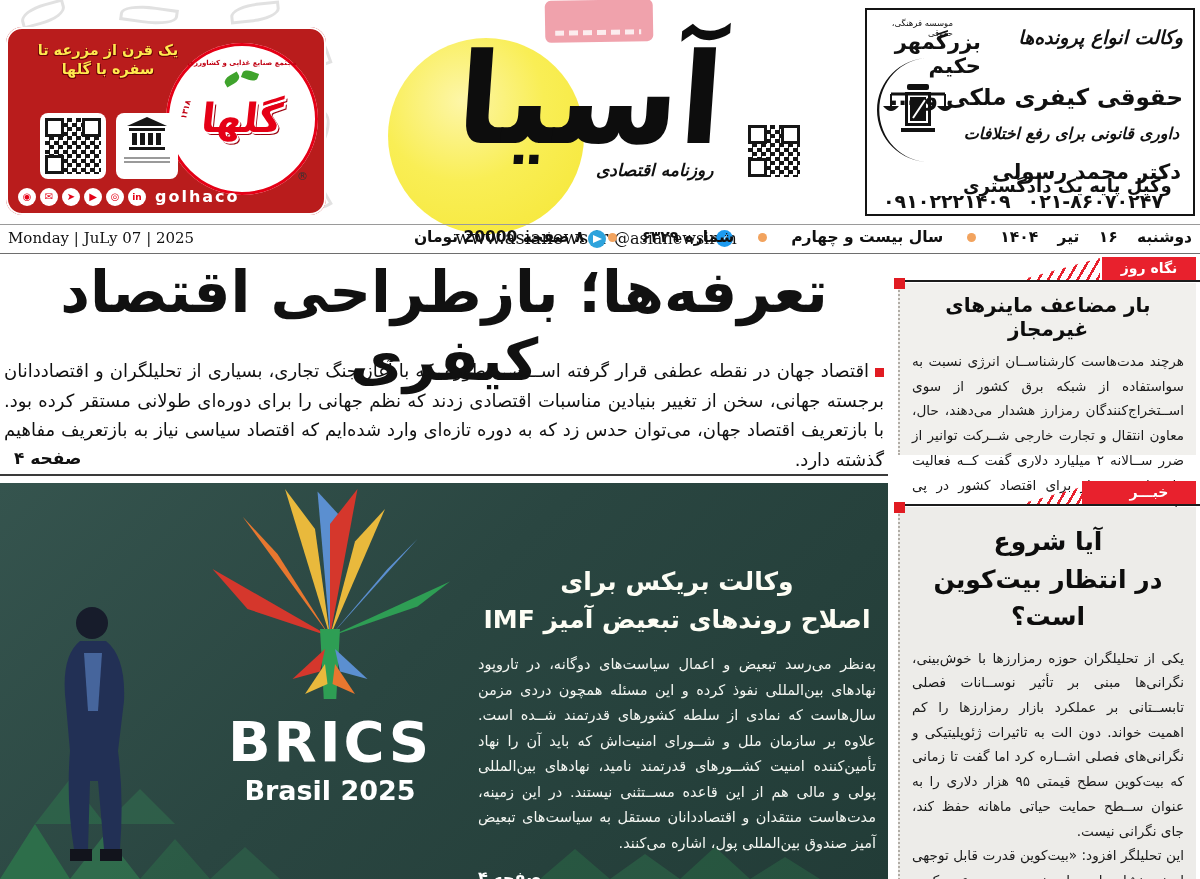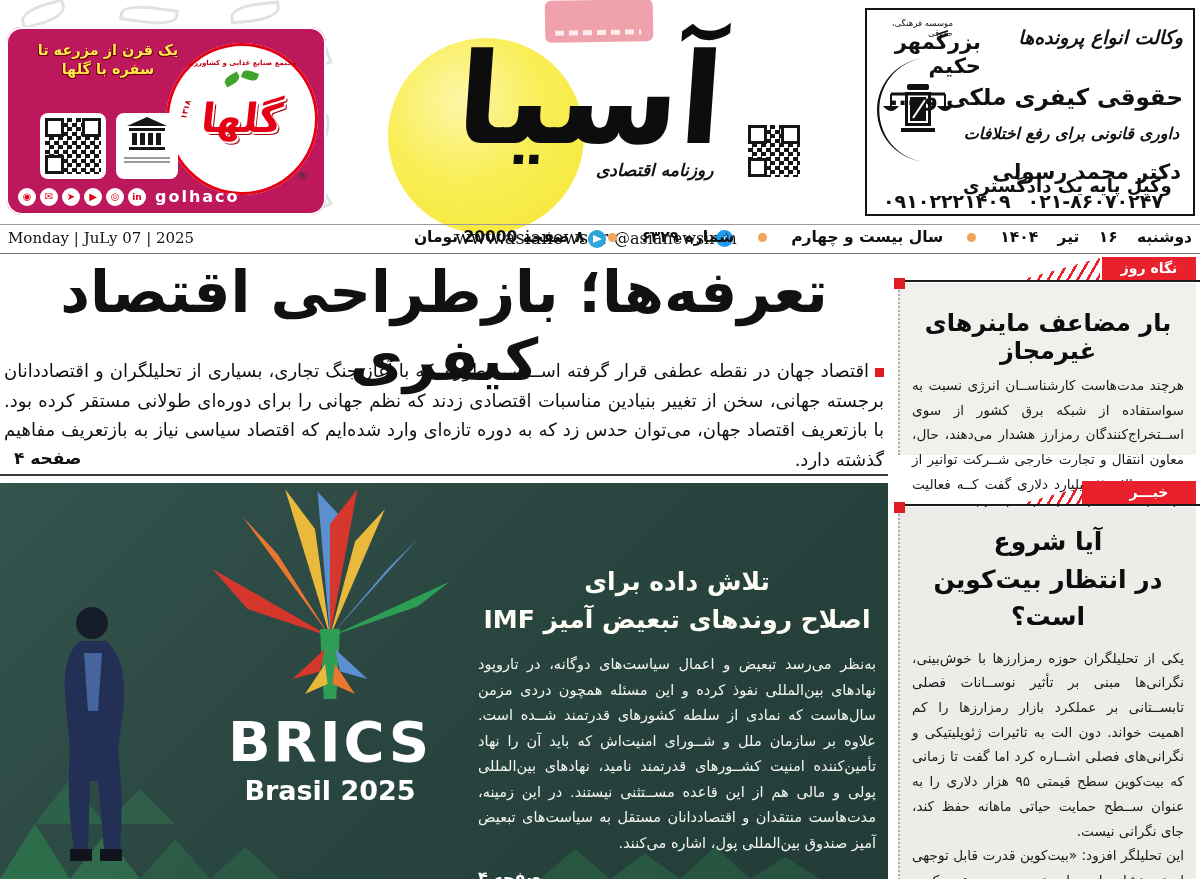--- a/index.html
+++ b/index.html
@@ -1,21 +1,21 @@
 <!DOCTYPE html>
 <html lang="fa"><head>
 <meta charset="utf-8">
 <style>
   html,body{margin:0;padding:0;background:#d8d8d8;}
   #page{position:relative;width:1200px;height:879px;background:#fff;overflow:hidden;
         font-family:"DejaVu Sans",sans-serif;color:#111;margin:0 auto;}
 
   
   .herb{position:absolute;border:3px solid #c9c9c9;border-radius:60% 0 60% 0;opacity:.55;}
-  #golha{position:absolute;left:6px;top:27px;width:320px;height:188px;background:#be185d;
+  #golha{position:absolute;left:6px;top:27px;width:320px;height:188px;background:#b91c1c;
          border-radius:16px;box-shadow:0 0 0 2px #fff inset;}
   #golha-slogan{position:absolute;left:12px;top:14px;width:180px;text-align:center;
       font-weight:bold;font-size:14.5px;color:#ffe94f;line-height:1.3;
       text-shadow:1px 1px 0 #6d0008,-1px 1px 0 #6d0008;}
   #golha-circle{position:absolute;right:8px;top:16px;width:152px;height:152px;border-radius:50%;
       background:#fff;box-shadow:0 0 0 3px #e50016 inset;}
   #golha-caption{position:absolute;top:16px;left:12px;right:12px;text-align:center;
       font-size:7px;color:#c00012;font-weight:bold;}
   .leaf{position:absolute;width:16px;height:9px;background:#3fa32c;border-radius:50% 0;}
   #golha-brand{position:absolute;top:52px;left:0;right:0;text-align:center;font-size:40px;
@@ -115,21 +115,21 @@
   
   .sec-line{position:absolute;right:0;width:303px;height:2px;background:#1c1c1c;}
   .sec-label{position:absolute;right:4px;width:94px;height:23px;background:#e8212d;color:#fff;
       font-size:14px;font-weight:bold;text-align:center;line-height:23px;direction:rtl;}
   .sec-stripes{position:absolute;right:100px;width:80px;height:22px;
       background:repeating-linear-gradient(120deg,#e8212d 0 2.5px,transparent 2.5px 8.5px);
       clip-path:polygon(100% 0,100% 100%,0 100%);}
   .card{position:absolute;right:4px;width:272px;background:#f1f0ed;border-left:2px dotted #b1ada6;
       padding:10px 12px;direction:rtl;}
   .card::before{content:"";position:absolute;left:-6px;top:-5px;width:11px;height:11px;background:#e11b22;}
-  .card h2{margin:16px 0 8px 0;text-align:center;font-size:24px;color:#0d0d0d;}
+  .card h2{margin:0 0 8px 0;text-align:center;font-size:20px;color:#0d0d0d;}
   .card p{margin:0;font-size:13.6px;line-height:1.82;text-align:justify;color:#1a1a1a;}
   .card .pref{margin-top:6px;font-weight:bold;font-size:15px;}
   #negah-card{top:283px;height:152px;}
   #khabar-card{top:507px;height:372px;background:#edece9;}
   #khabar-card h2{font-size:25px;line-height:1.5;margin:6px 0 10px 0;}
   #khabar-card p{white-space:pre-line;}
 </style>
 </head>
 <body>
 
@@ -275,21 +275,21 @@
     <div id="brics-sub">Brasil 2025</div>
     <svg id="man-svg" width="110" height="278" viewBox="0 0 110 278">
       <circle cx="52" cy="22" r="16" fill="#171c2b"></circle>
       <path d="M40,40 Q20,56 26,104 L30,150 Q26,200 34,248 L48,248 L50,180 L58,180 L64,248 L80,248 Q84,196 78,150 L84,100 Q86,56 66,40 Z" fill="#223055"></path>
       <path d="M44,52 L62,52 L58,110 L48,110 Z" fill="#46659c"></path>
       <rect x="30" y="248" width="22" height="12" fill="#12141c"></rect>
       <rect x="60" y="248" width="22" height="12" fill="#12141c"></rect>
     </svg>
     <div id="brics-article">
       <h2>
-        <span>تلاش داده برای</span><br>
+        <span>وکالت بریکس برای</span><br>
         <span>اصلاح روندهای تبعیض آمیز IMF</span>
       </h2>
       <p>به‌نظر می‌رسد تبعیض و اعمال سیاست‌های دوگانه، در تاروپود نهادهای بین‌المللی نفوذ کرده و این مسئله همچون دردی مزمن سال‌هاست که نمادی از سلطه کشورهای قدرتمند شــده است. علاوه بر سازمان ملل و شــورای امنیت‌اش که باید آن را نهاد تأمین‌کننده امنیت کشــورهای قدرتمند نامید، نهادهای بین‌المللی پولی و مالی هم از این قاعده مســتثنی نیستند. در این زمینه، مدت‌هاست منتقدان و اقتصاددانان مستقل به سیاست‌های تبعیض آمیز صندوق بین‌المللی پول، اشاره می‌کنند.</p>
       <div id="brics-pref">صفحه ۴</div>
     </div>
   </div>
 
   <div class="sec-label" style="top:257px;">نگاه روز</div>
   <div class="sec-stripes" style="top:258px;"></div>
   <div class="sec-line" style="top:280px;"></div>

